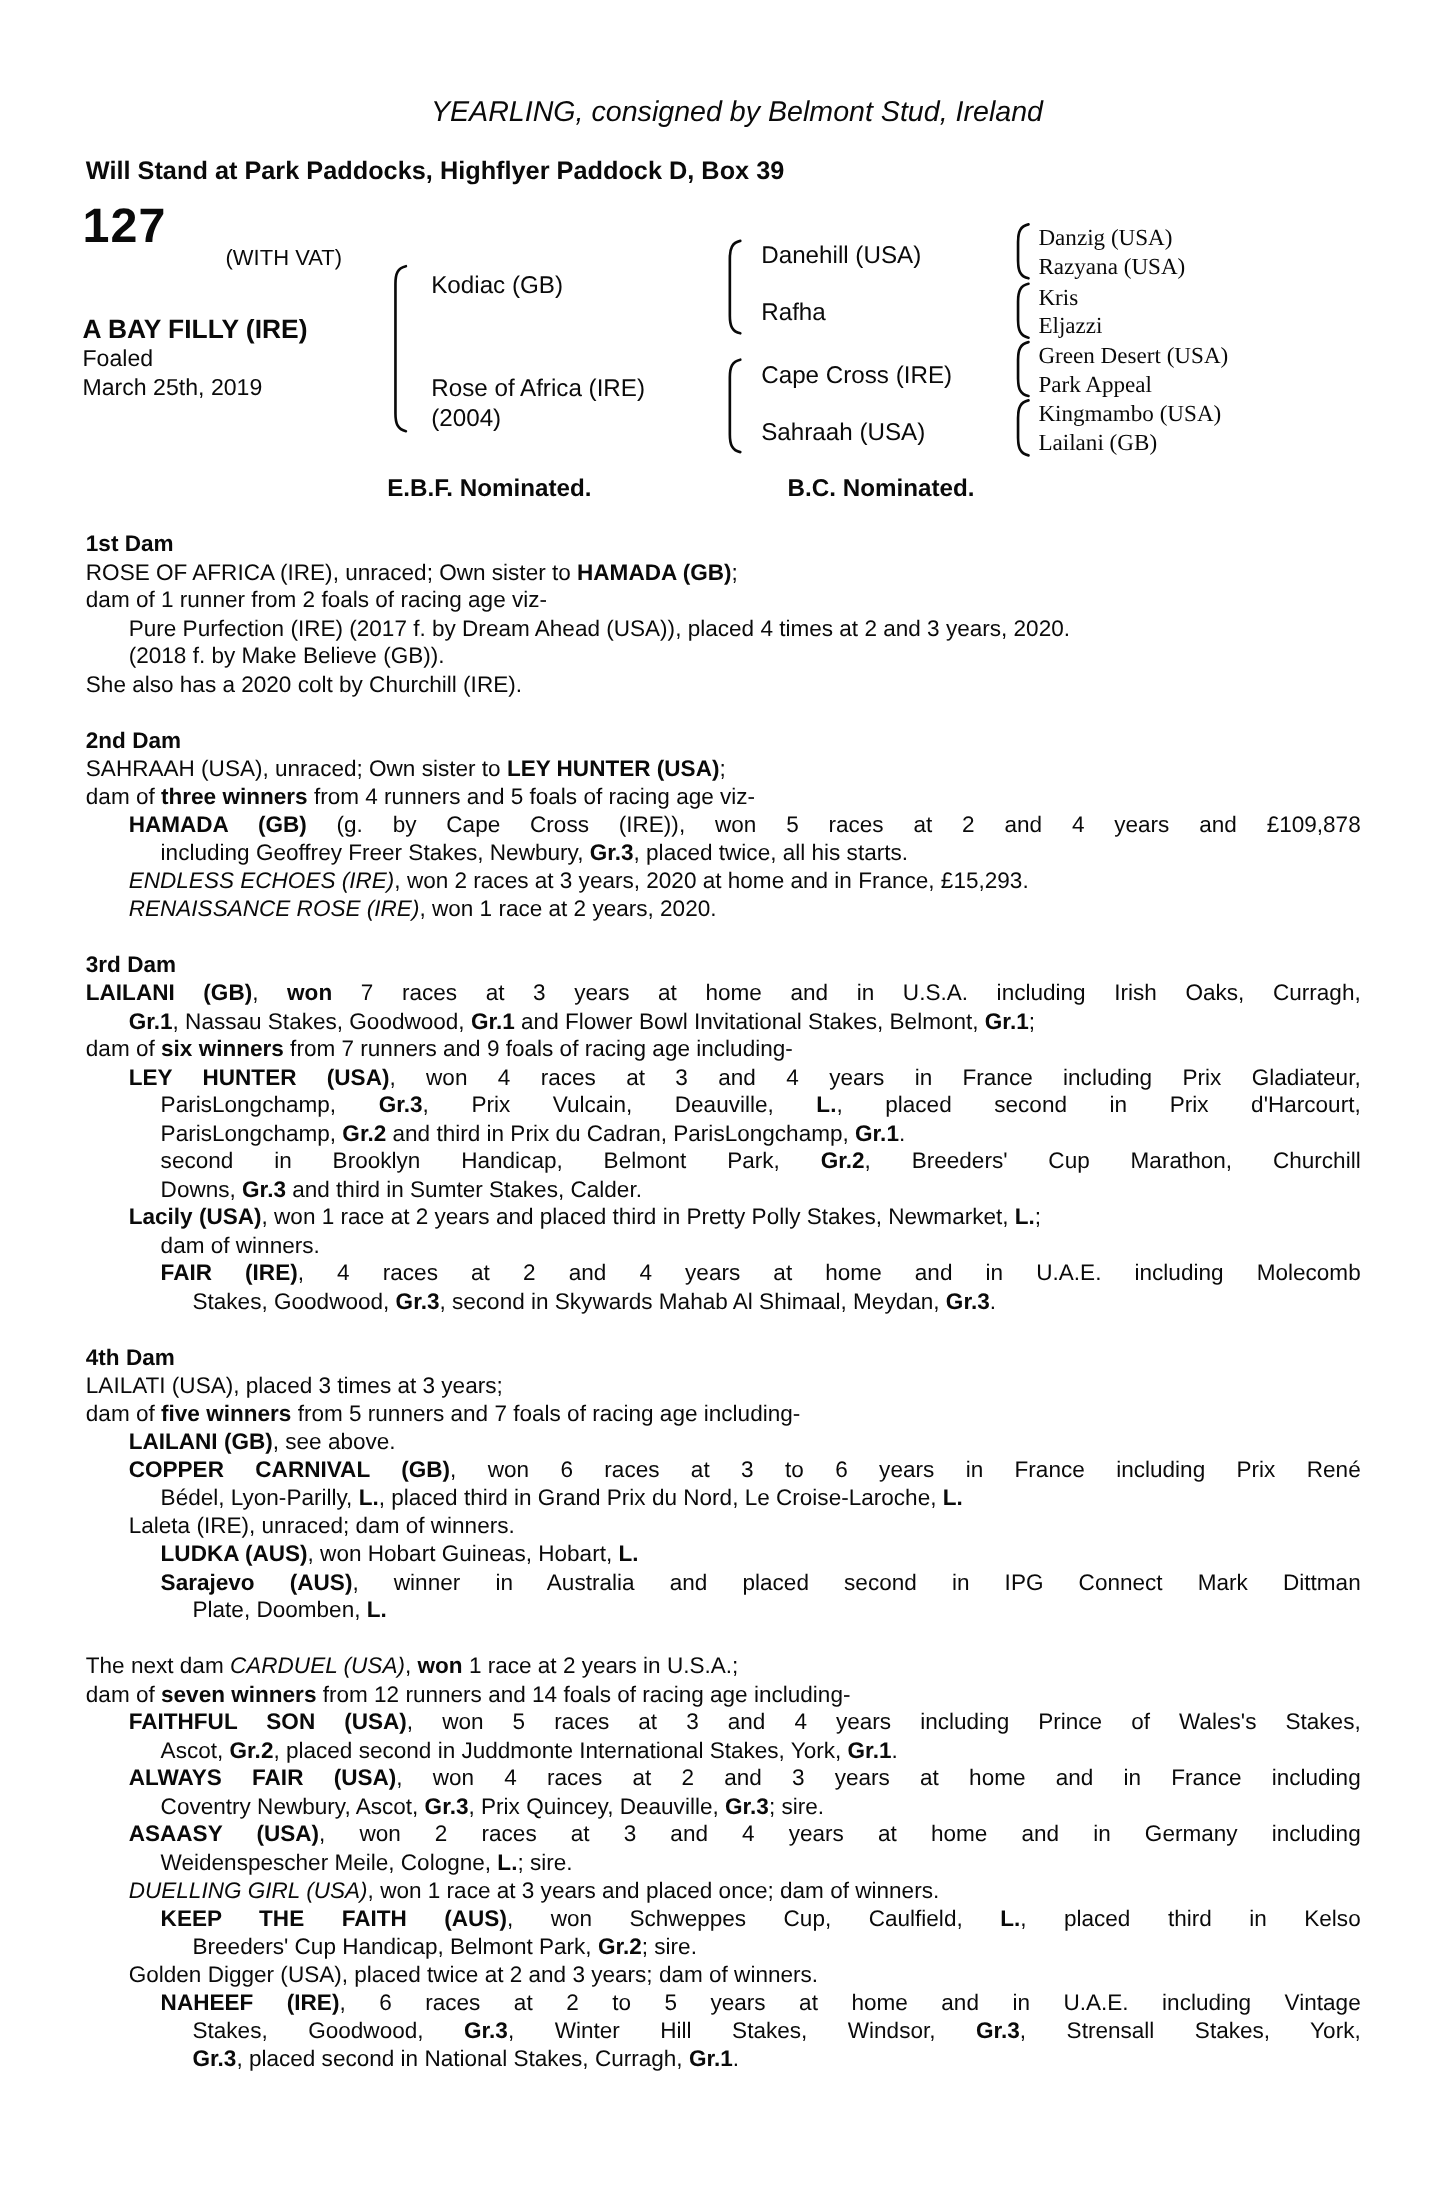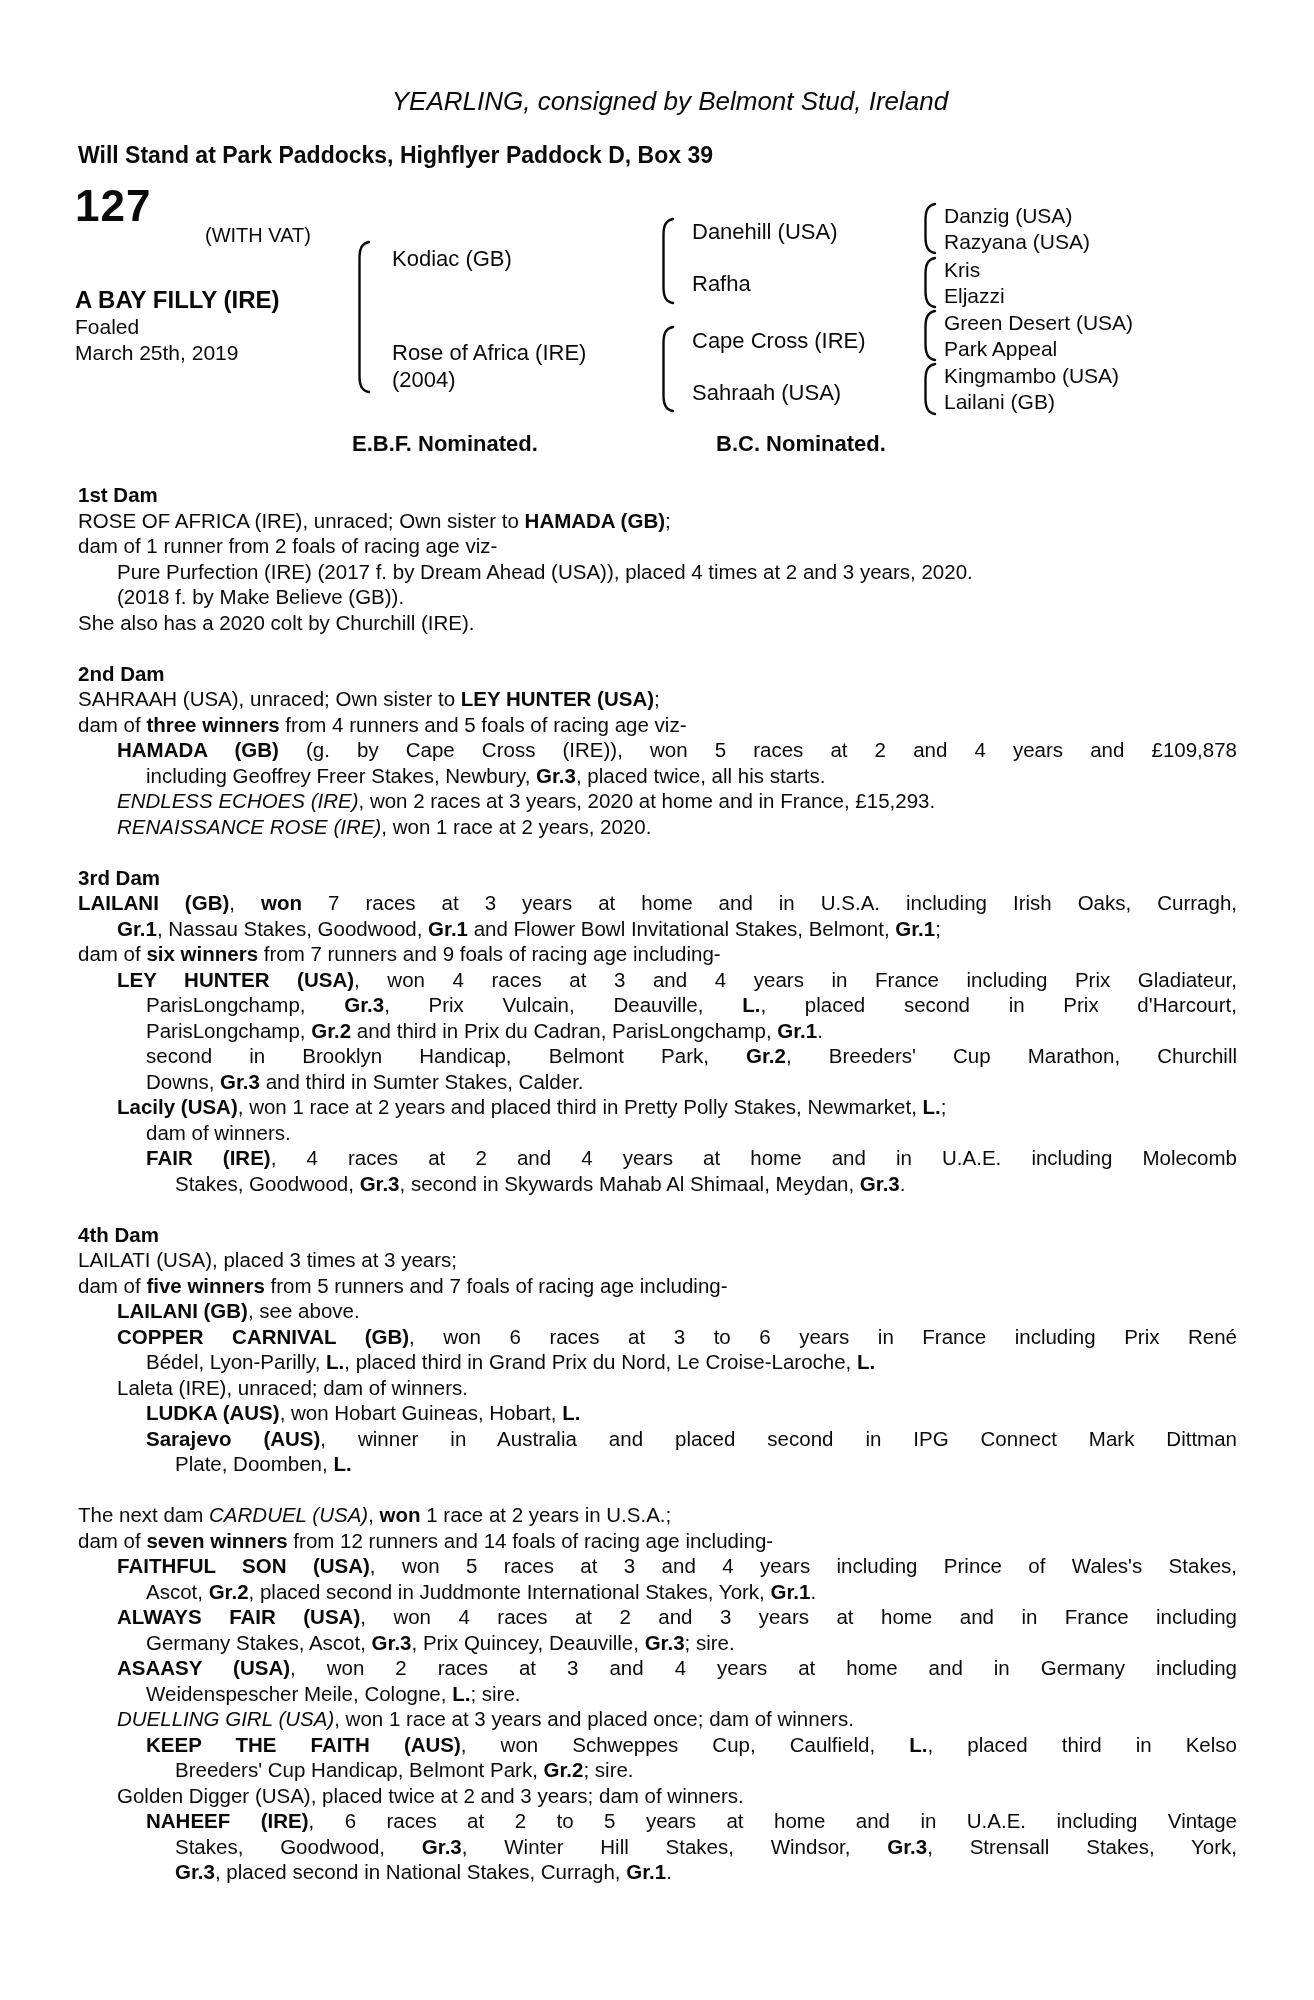--- a/index.html
+++ b/index.html
@@ -11,21 +11,21 @@
   .abs{position:absolute;white-space:nowrap;}
   .doc-title{left:0;top:86px;width:100%;text-align:center;font-style:italic;font-size:26px;padding-left:13px;}
   .stand{left:78px;top:142px;font-weight:bold;font-size:23px;}
   .lot-number{left:75px;top:184px;font-weight:bold;font-size:44px;line-height:44px;letter-spacing:1px;}
   .vat{left:205px;top:224px;font-size:20px;}
   .horse-name{left:75px;top:286px;font-weight:bold;font-size:24px;}
   .foaled{left:75px;top:315px;font-size:21px;}
   .foaled-date{left:75px;top:341px;font-size:21px;}
   .ped2{left:392px;font-size:22px;}
   .ped3{left:692px;font-size:22px;}
-  .ped4{left:944px;font-size:21px;}
+  .ped4{left:944px;font-size:21px;font-family:Liberation Serif, serif;}
   .nom{top:431px;font-weight:bold;font-size:22px;}
   svg.brace{position:absolute;overflow:visible;}
   svg.brace path{stroke:#0a0a0a;stroke-width:2.4;fill:none;stroke-linecap:round;}
   .body-text{
     position:absolute;left:78px;top:482px;width:1159px;
     font-size:20.5px;line-height:25.5px;
   }
   .sec + .sec{margin-top:25.5px;}
   .s-head{font-weight:bold;}
   .tl{white-space:normal;}
@@ -137,21 +137,21 @@
         <div class="tl ind2"><span class="b">LUDKA (AUS)</span><span>, won Hobart Guineas, Hobart, </span><span class="b">L.</span></div>
         <div class="tl ind2 j"><span class="b">Sarajevo (AUS)</span><span>, winner in Australia and placed second in IPG Connect Mark Dittman</span></div>
         <div class="tl ind3"><span>Plate, Doomben, </span><span class="b">L.</span></div>
       </div>
       <div class="sec">
         <div class="tl ind0"><span>The next dam </span><span class="i">CARDUEL (USA)</span><span>, </span><span class="b">won</span><span> 1 race at 2 years in U.S.A.;</span></div>
         <div class="tl ind0"><span>dam of </span><span class="b">seven winners</span><span> from 12 runners and 14 foals of racing age including-</span></div>
         <div class="tl ind1 j"><span class="b">FAITHFUL SON (USA)</span><span>, won 5 races at 3 and 4 years including Prince of Wales's Stakes,</span></div>
         <div class="tl ind2"><span>Ascot, </span><span class="b">Gr.2</span><span>, placed second in Juddmonte International Stakes, York, </span><span class="b">Gr.1</span><span>.</span></div>
         <div class="tl ind1 j"><span class="b">ALWAYS FAIR (USA)</span><span>, won 4 races at 2 and 3 years at home and in France including</span></div>
-        <div class="tl ind2"><span>Germany Stakes, Ascot, </span><span class="b">Gr.3</span><span>, Prix Quincey, Deauville, </span><span class="b">Gr.3</span><span>; sire.</span></div>
+        <div class="tl ind2"><span>Coventry Newbury, Ascot, </span><span class="b">Gr.3</span><span>, Prix Quincey, Deauville, </span><span class="b">Gr.3</span><span>; sire.</span></div>
         <div class="tl ind1 j"><span class="b">ASAASY (USA)</span><span>, won 2 races at 3 and 4 years at home and in Germany including</span></div>
         <div class="tl ind2"><span>Weidenspescher Meile, Cologne, </span><span class="b">L.</span><span>; sire.</span></div>
         <div class="tl ind1"><span class="i">DUELLING GIRL (USA)</span><span>, won 1 race at 3 years and placed once; dam of winners.</span></div>
         <div class="tl ind2 j"><span class="b">KEEP THE FAITH (AUS)</span><span>, won Schweppes Cup, Caulfield, </span><span class="b">L.</span><span>, placed third in Kelso</span></div>
         <div class="tl ind3"><span>Breeders' Cup Handicap, Belmont Park, </span><span class="b">Gr.2</span><span>; sire.</span></div>
         <div class="tl ind1"><span>Golden Digger (USA), placed twice at 2 and 3 years; dam of winners.</span></div>
         <div class="tl ind2 j"><span class="b">NAHEEF (IRE)</span><span>, 6 races at 2 to 5 years at home and in U.A.E. including Vintage</span></div>
         <div class="tl ind3 j"><span>Stakes, Goodwood, </span><span class="b">Gr.3</span><span>, Winter Hill Stakes, Windsor, </span><span class="b">Gr.3</span><span>, Strensall Stakes, York,</span></div>
         <div class="tl ind3"><span class="b">Gr.3</span><span>, placed second in National Stakes, Curragh, </span><span class="b">Gr.1</span><span>.</span></div>
       </div>

